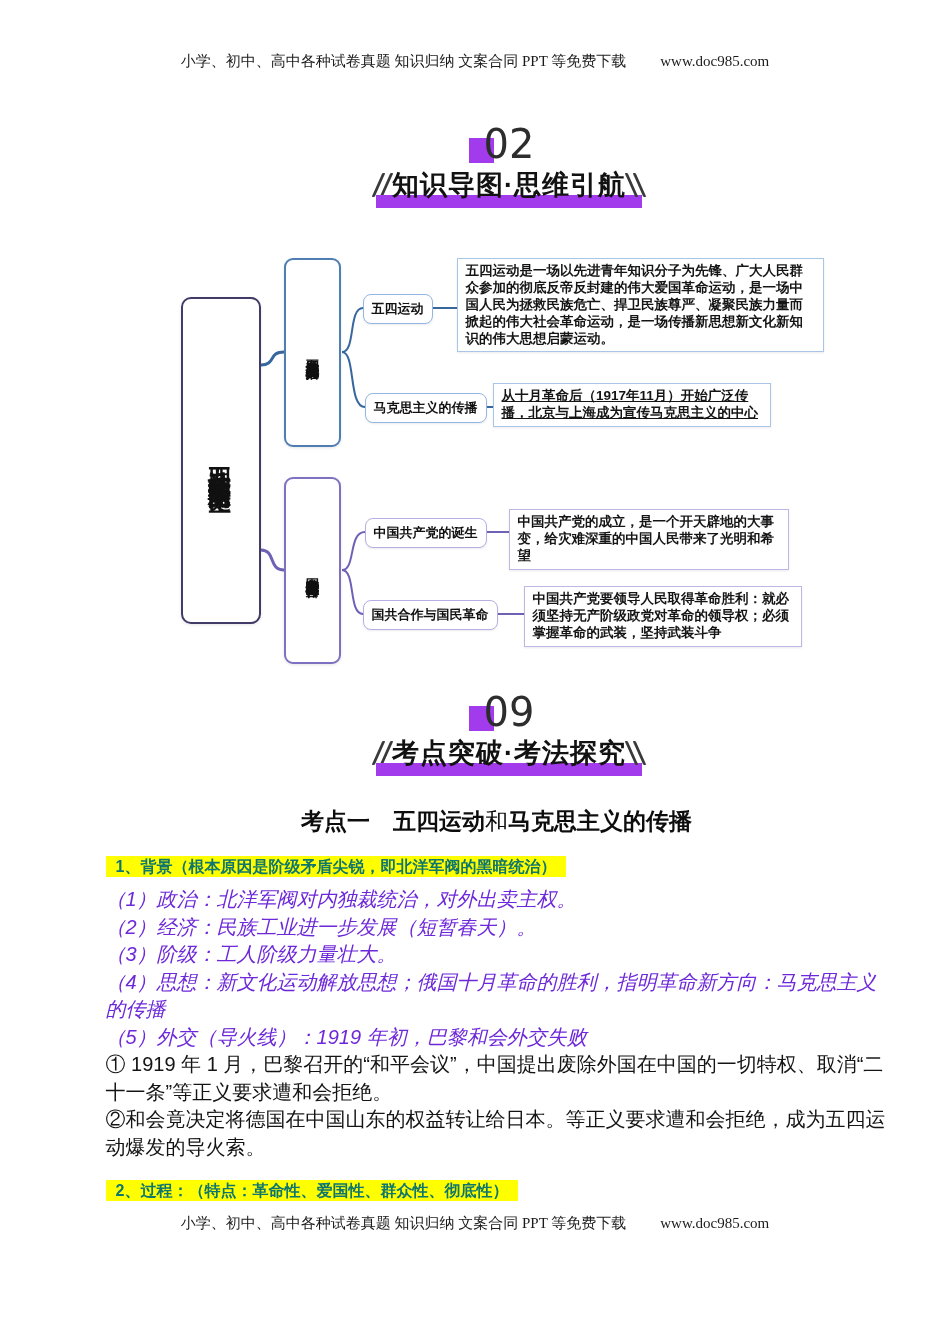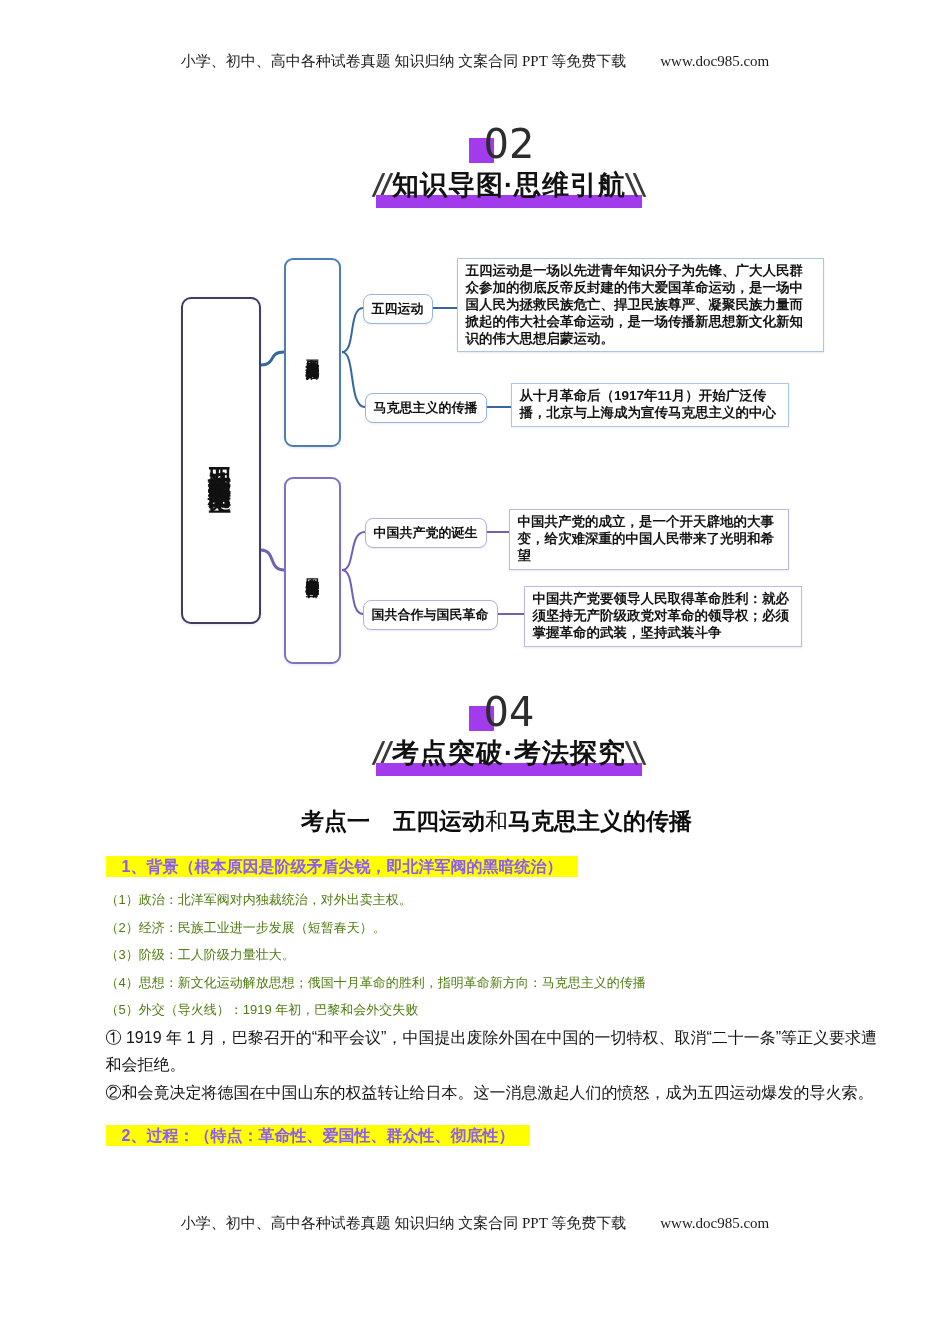--- a/index.html
+++ b/index.html
@@ -58,38 +58,38 @@
   .mm-sub.blue{border:1.5px solid #93b7e2;}
   .mm-sub.purple{border:1.5px solid #b9aee3;}
   .mm-detail{position:absolute;background:#fff;border-radius:0;padding:4px 8px;
           font-size:13.5px;font-weight:700;color:#151515;line-height:1.25;box-sizing:border-box;
           box-shadow:0 1px 2px rgba(60,60,90,.10);}
   .mm-detail.blue{border:1.5px solid #a9c6e8;}
   .mm-detail.purple{border:1.5px solid #bfb6e6;}
   .mm-sub1{left:345px;top:44px;}
   .mm-d1{left:439px;top:8px;width:367px;}
   .mm-sub2{left:347px;top:143px;}
-  .mm-d2{left:493px;top:133px;width:278px;}
+  .mm-d2{left:475px;top:133px;width:278px;text-decoration:underline;}
   .mm-sub3{left:347px;top:268px;}
   .mm-d3{left:491px;top:259px;width:280px;}
   .mm-sub4{left:345px;top:350px;}
   .mm-d4{left:506px;top:336px;width:278px;}
   
   .content{position:absolute;left:88px;top:806px;width:782px;}
   .kaodian{margin:0 0 16px 0;text-align:center;font-size:23px;color:#0d0d0d;}
   .kaodian .b{font-weight:800;}
   .kaodian .r{font-weight:400;}
   .zhishidian{margin:0 0 9px 0;font-size:18px;font-weight:800;color:#7030a0;}
   .zhishidian .seg{background:#d9d9d9;padding:2px 3px;}
   .zhishidian .num{background:#fff;color:#7030a0;font-family:"Liberation Serif",serif;
                    font-weight:700;padding:2px 4px;}
   .hl-line{margin:0 0 6px 0;font-size:16px;line-height:27px;}
-  .hl-line .hl{background:#ffff00;color:#8b5cf6;font-weight:700;padding:2px 16px;}
-  .pt{margin:0;font-size:13px;line-height:27.5px;color:#4d7c0f;}
-  .para{margin:0;font-size:16px;line-height:27.5px;color:#141414;}
+  .hl-line .hl{background:#ffff00;color:#0f766e;font-weight:700;padding:2px 10px;}
+  .pt{margin:0;font-size:20px;line-height:27.5px;color:#6d28d9;font-style:italic;}
+  .para{margin:0;font-size:20px;line-height:27.5px;color:#141414;}
   .hl-line.last{margin-top:16px;}
 </style>
 </head>
 <body>
 
 <div class="page">
 
   <div class="doc-strip top">
     <span>小学、初中、高中各种试卷真题 知识归纳 文案合同 PPT 等免费下载</span><span class="url">www.doc985.com</span>
   </div>
@@ -141,21 +141,21 @@
     <div class="mm-detail blue mm-d2">从十月革命后（1917年11月）开始广泛传播，北京与上海成为宣传马克思主义的中心</div>
 
     <div class="mm-sub purple mm-sub3">中国共产党的诞生</div>
     <div class="mm-detail purple mm-d3">中国共产党的成立，是一个开天辟地的大事变，给灾难深重的中国人民带来了光明和希望</div>
 
     <div class="mm-sub purple mm-sub4">国共合作与国民革命</div>
     <div class="mm-detail purple mm-d4">中国共产党要领导人民取得革命胜利：就必须坚持无产阶级政党对革命的领导权；必须掌握革命的武装，坚持武装斗争</div>
   </div>
 
   <div class="sec-header s03">
-    <span class="sec-num">04</span>
+    <span class="sec-num">09</span>
     <div class="sec-title-row">
       <span class="slashes left">
           <span class="slash"></span>
           <span class="slash"></span>
         </span>
       <h2 class="sec-title">考点突破·考法探究</h2>
       <span class="slashes right">
           <span class="slash"></span>
           <span class="slash"></span>
         </span>
@@ -168,21 +168,21 @@
 
     <p class="hl-line"><span class="hl">1、背景（根本原因是阶级矛盾尖锐，即北洋军阀的黑暗统治）</span></p>
 
     <p class="pt">（1）政治：北洋军阀对内独裁统治，对外出卖主权。</p>
     <p class="pt">（2）经济：民族工业进一步发展（短暂春天）。</p>
     <p class="pt">（3）阶级：工人阶级力量壮大。</p>
     <p class="pt">（4）思想：新文化运动解放思想；俄国十月革命的胜利，指明革命新方向：马克思主义的传播</p>
     <p class="pt">（5）外交（导火线）：1919 年初，巴黎和会外交失败</p>
 
     <p class="para">① 1919 年 1 月，巴黎召开的“和平会议”，中国提出废除外国在中国的一切特权、取消“二十一条”等正义要求遭和会拒绝。</p>
-    <p class="para">②和会竟决定将德国在中国山东的权益转让给日本。这一消息激起人们的愤怒，成为五四运动爆发的导火索。</p>
+    <p class="para">②和会竟决定将德国在中国山东的权益转让给日本。等正义要求遭和会拒绝，成为五四运动爆发的导火索。</p>
 
     <p class="hl-line last"><span class="hl">2、过程：（特点：革命性、爱国性、群众性、彻底性）</span></p>
   </div>
 
   <div class="doc-strip bottom">
     <span>小学、初中、高中各种试卷真题 知识归纳 文案合同 PPT 等免费下载</span><span class="url">www.doc985.com</span>
   </div>
 
 </div>
 

